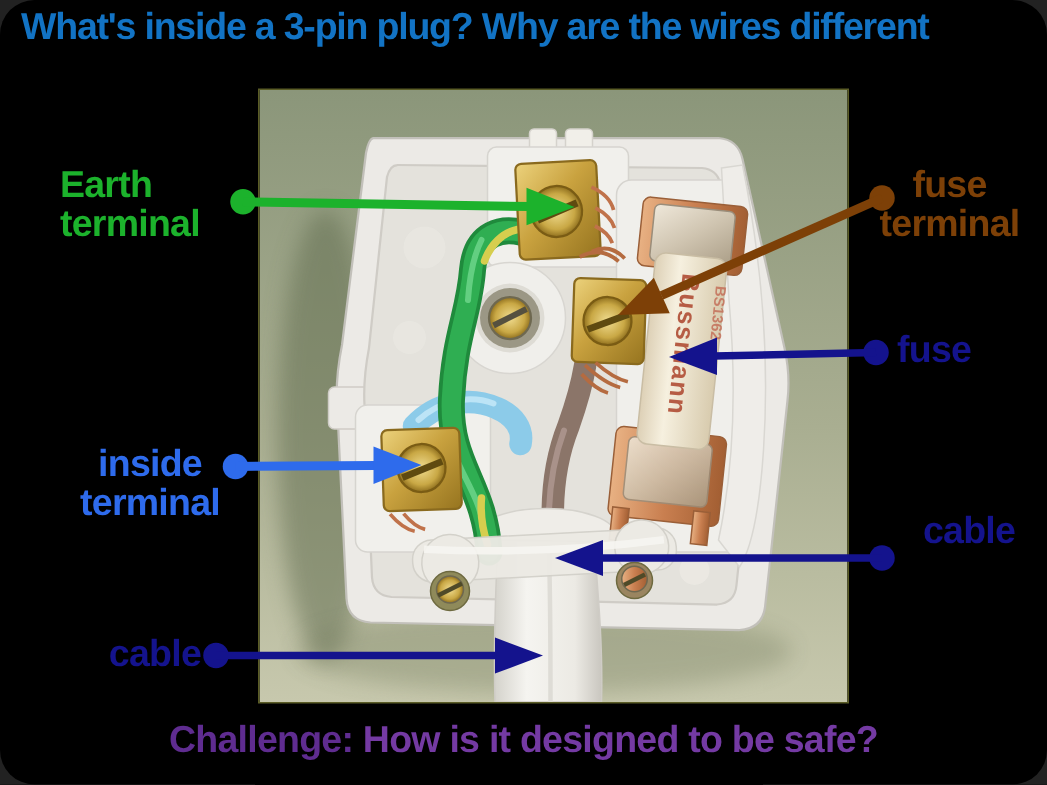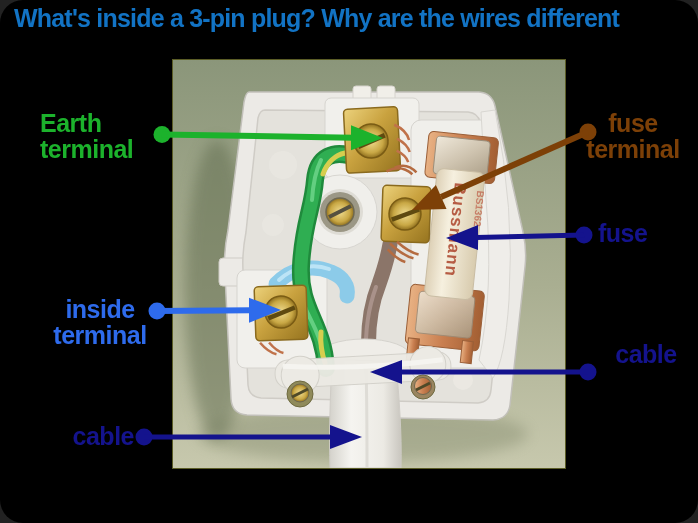--- a/index.html
+++ b/index.html
@@ -254,14 +254,17 @@
     <div>inside</div>
     <div>terminal</div>
   </div>
   <div class="label c-navy lbl-cablegrip">
     <div>cable</div>
   </div>
   <div class="label c-navy lbl-cable">
     <div>cable</div>
   </div>
 
+  <div class="challenge">
+    <span class="ch-b">Challenge:</span><span class="ch-q"> How is it designed to be safe?</span>
+  </div>
 
 </div>
 
 </body></html>

